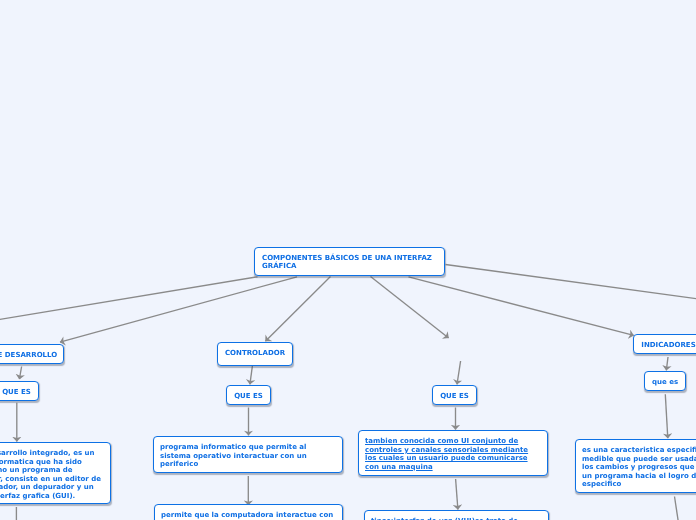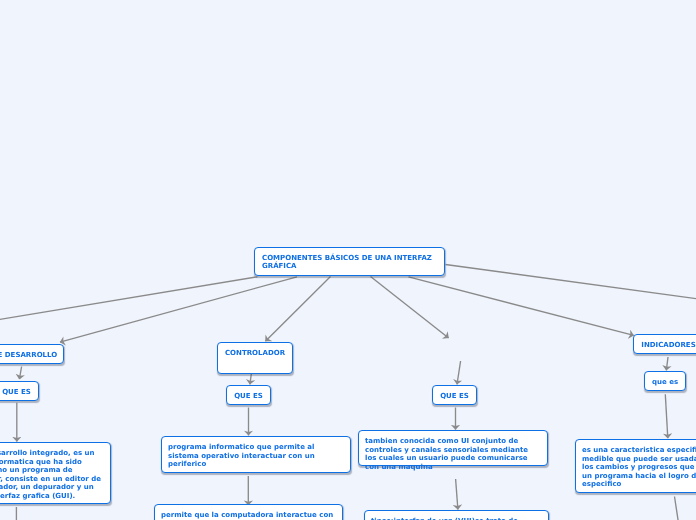--- a/index.html
+++ b/index.html
@@ -73,40 +73,40 @@
 </div>
 <div class="node n-para" style="left:-78px;top:442px;width:189px;height:62px;">
   <span class="tx">un entorno de desarrollo integrado, es un
 una aplicacion informatica que ha sido
 sido diseñada como un programa de
 de un computador, consiste en un editor de
 de codigo, compilador, un depurador y un
 constructor de interfaz grafica (GUI).</span>
 </div>
 
-<div class="node n-cap" style="left:217px;top:342px;width:76px;height:32px;">
+<div class="node n-cap" style="left:217px;top:342px;width:76px;height:24px;">
   <span class="tx">CONTROLADOR</span>
 </div>
 <div class="node n-cap" style="left:226px;top:385px;width:45px;height:20px;">
   <span class="tx">QUE ES</span>
 </div>
-<div class="node n-para" style="left:153px;top:436px;width:190px;height:37px;margin-left:8px;">
+<div class="node n-para" style="left:153px;top:436px;width:190px;height:37px;">
   <span class="tx">programa informatico que permite al
 sistema operativo interactuar con un
 periferico</span>
 </div>
 <div class="node n-para" style="left:154px;top:504px;width:189px;height:37px;">
   <span class="tx">permite que la computadora interactue con
 el usuario y con otros dispositivos</span>
 </div>
 
 <div class="node n-cap" style="left:432px;top:385px;width:45px;height:20px;">
   <span class="tx">QUE ES</span>
 </div>
-<div class="node n-para" style="left:358px;top:430px;width:190px;height:36px;">
+<div class="node n-para" style="left:358px;top:430px;width:190px;height:46px;text-decoration:underline;">
   <span class="tx">tambien conocida como UI conjunto de
 controles y canales sensoriales mediante
 los cuales un usuario puede comunicarse
 con una maquina</span>
 </div>
 <div class="node n-para" style="left:364px;top:510px;width:185px;height:37px;">
   <span class="tx">tipos:interfaz de voz (VUI)se trata de
 una interaccion por medio de la voz</span>
 </div>
 

